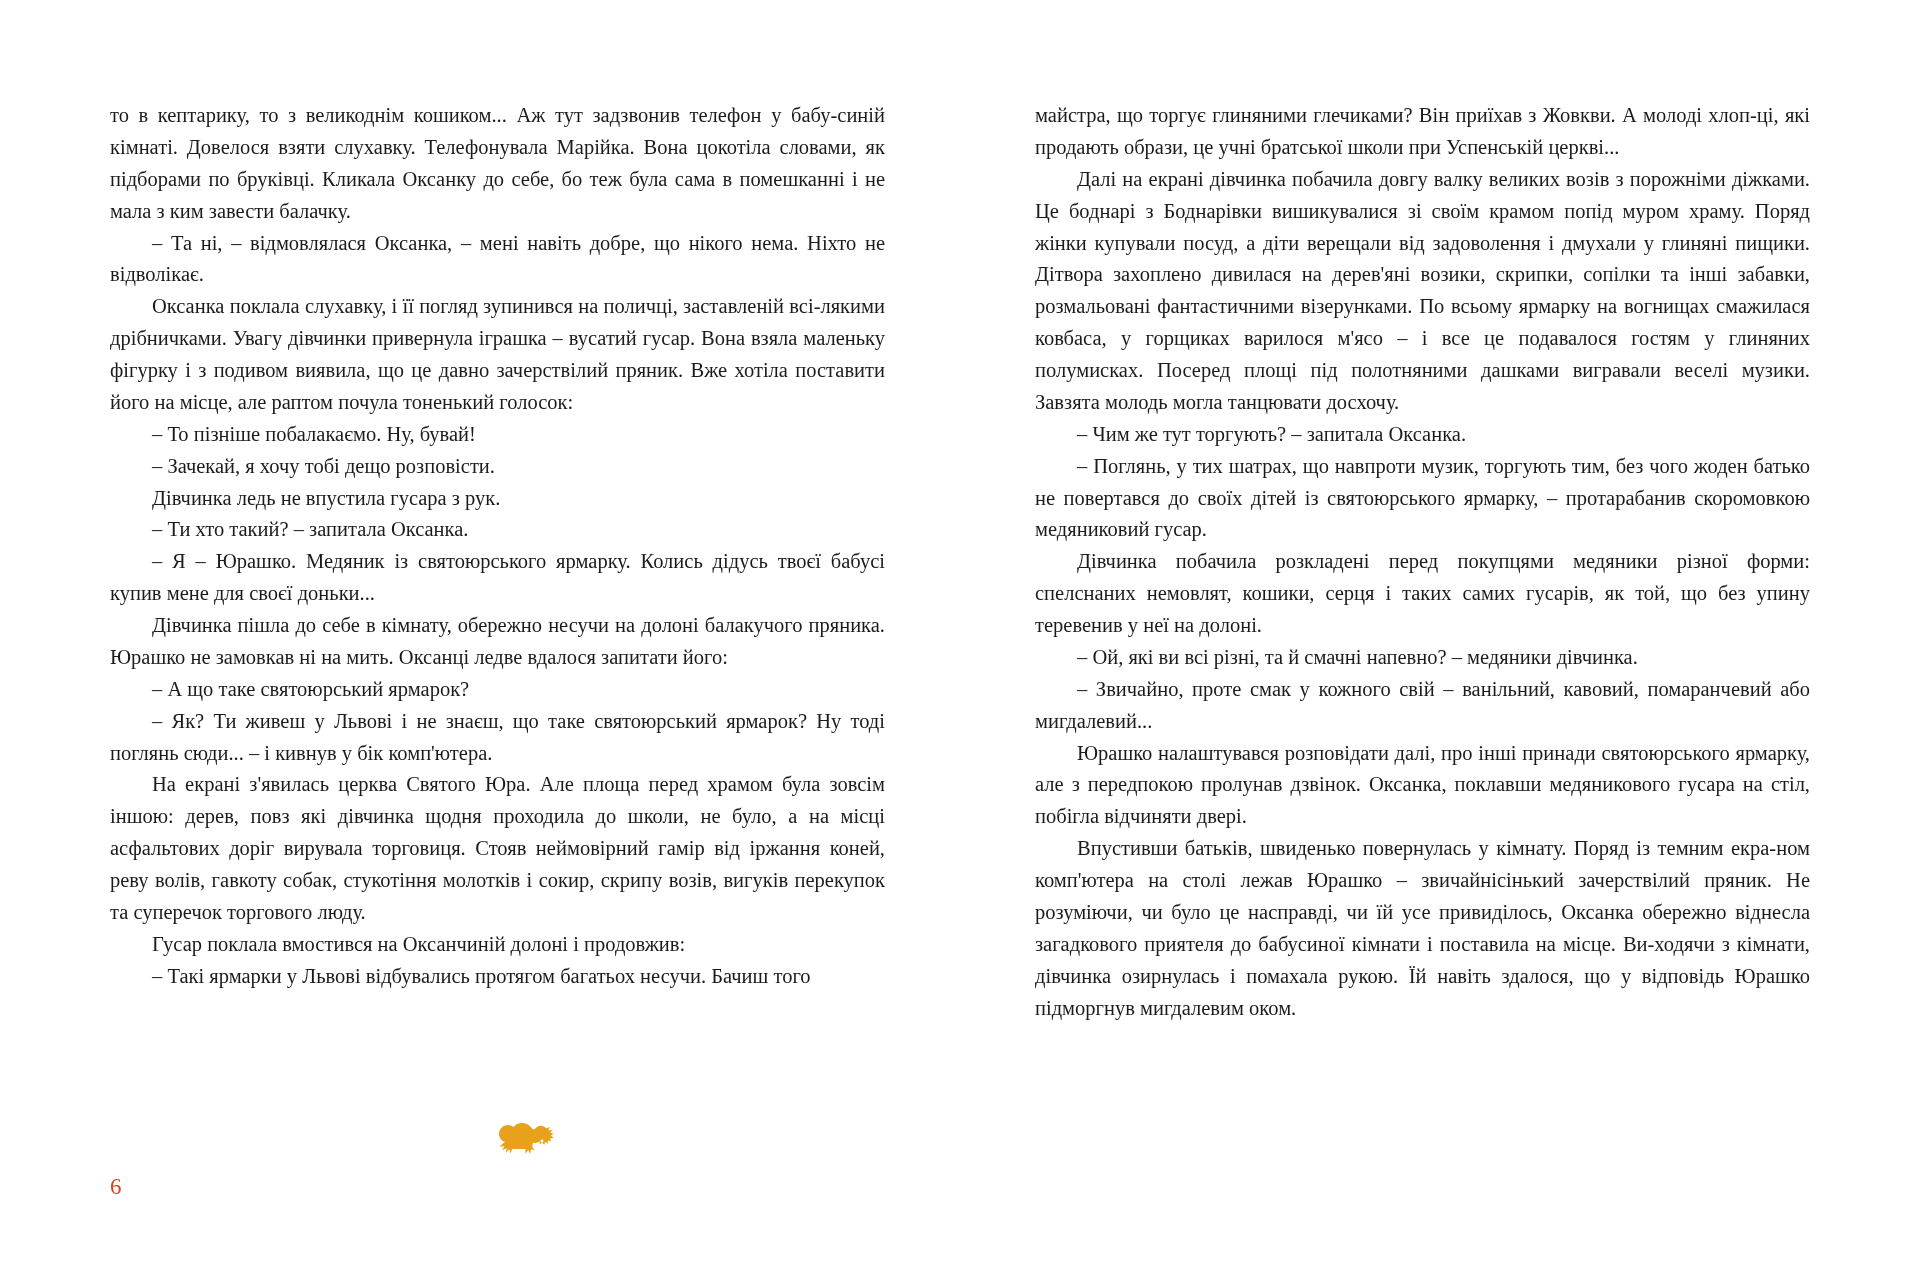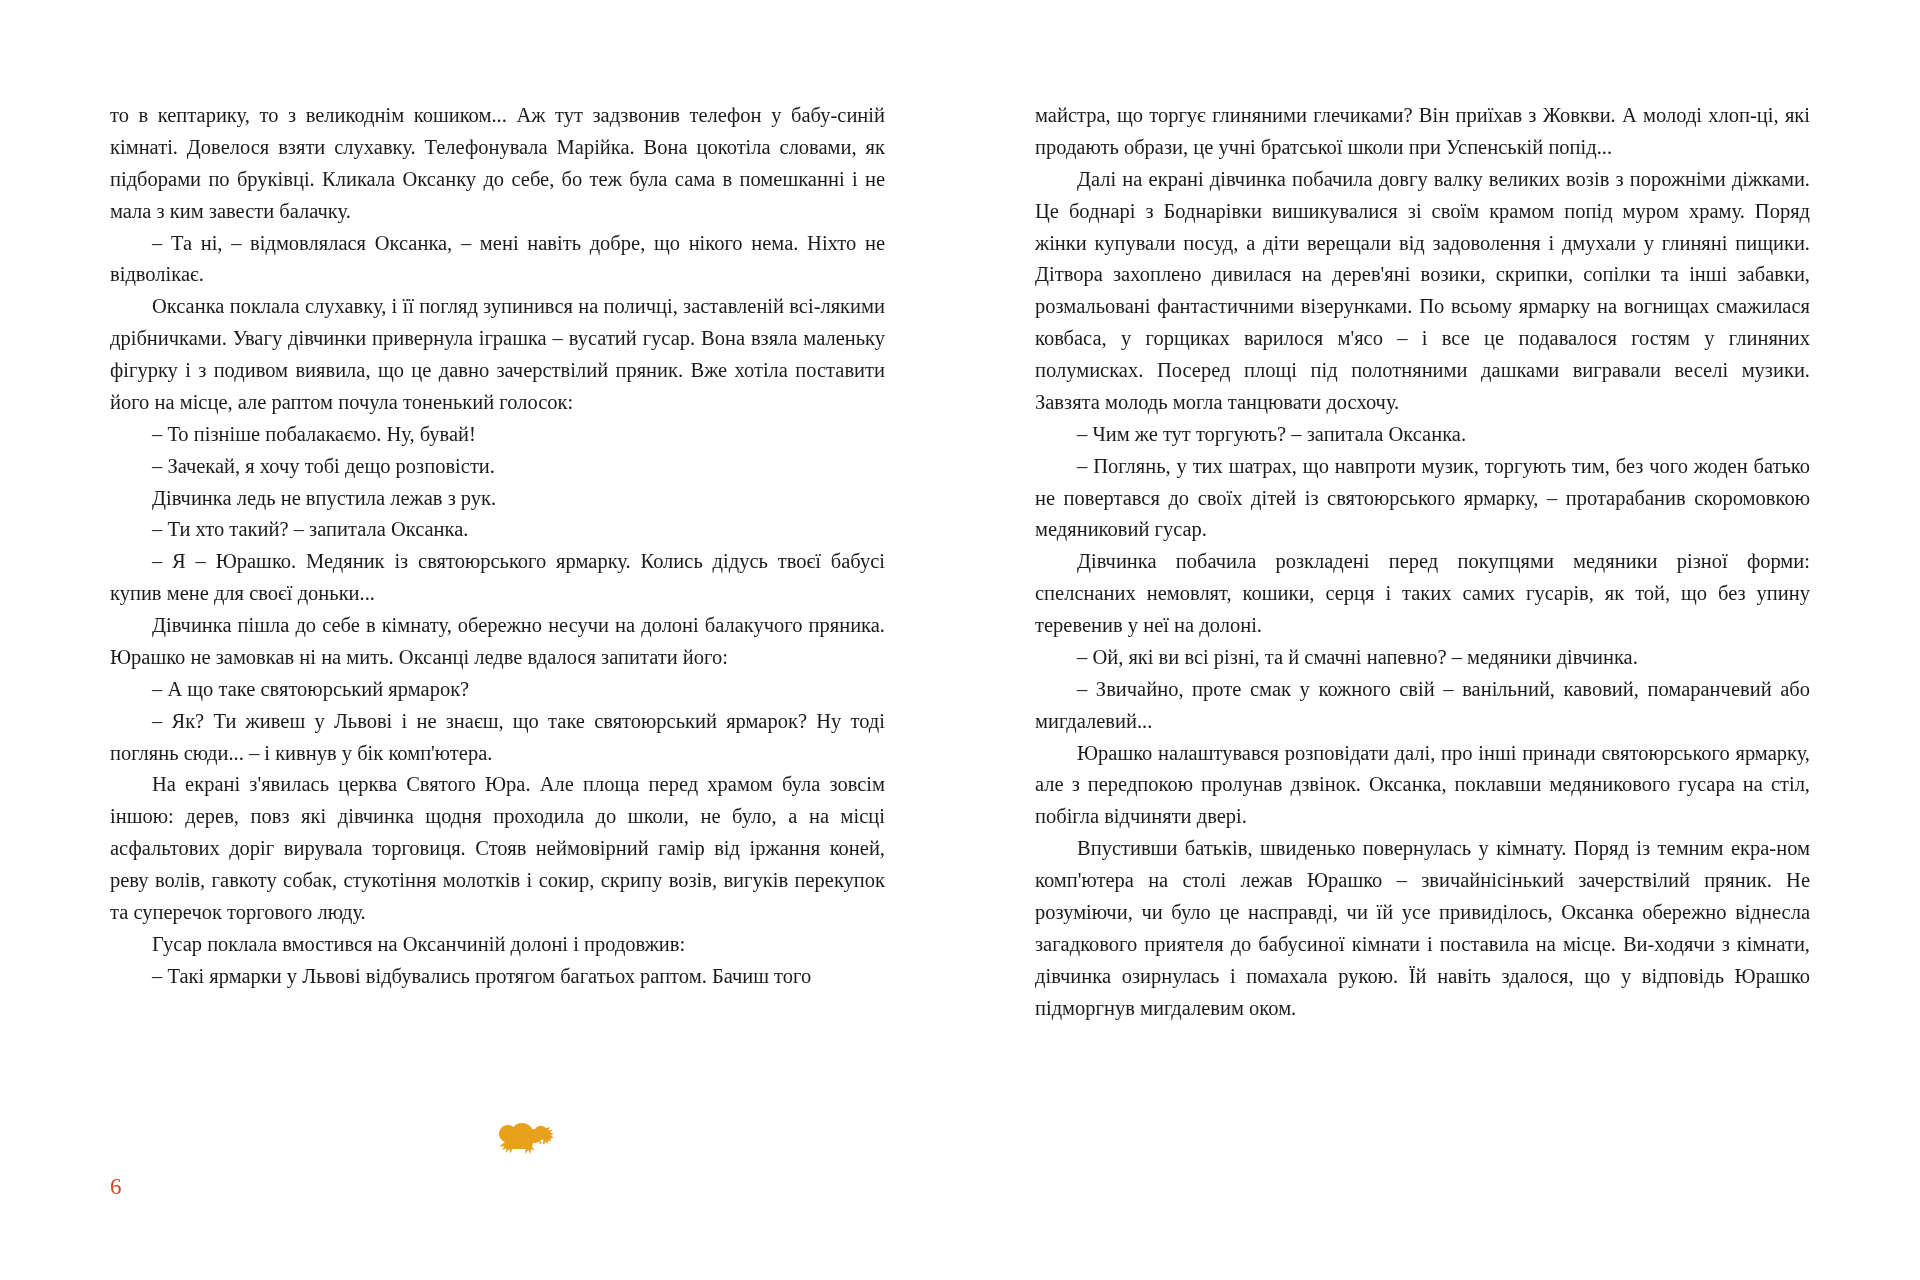--- a/index.html
+++ b/index.html
@@ -71,44 +71,44 @@
 
 <div class="spread">
 
   <div class="page left">
     <div class="text-block" id="left-text">
         <p>то в кептарику, то з великоднім кошиком... Аж тут задзвонив телефон у бабу-синій кімнаті. Довелося взяти слухавку. Телефонувала Марійка. Вона цокотіла словами, як підборами по брукiвцi. Кликала Оксанку до себе, бо теж була сама в помешканні і не мала з ким завести балачку.</p>
         <p class="indent">– Та ні, – відмовлялася Оксанка, – мені навіть добре, що нікого нема. Ніхто не відволікає.</p>
         <p class="indent">Оксанка поклала слухавку, і її погляд зупинився на поличці, заставленій всі-лякими дрібничками. Увагу дівчинки привернула іграшка – вусатий гусар. Вона взяла маленьку фігурку і з подивом виявила, що це давно зачерствілий пряник. Вже хотіла поставити його на місце, але раптом почула тоненький голосок:</p>
         <p class="indent">– То пізніше побалакаємо. Ну, бувай!</p>
         <p class="indent">– Зачекай, я хочу тобі дещо розповісти.</p>
-        <p class="indent">Дівчинка ледь не впустила лежав з рук.</p>
+        <p class="indent">Дівчинка ледь не впустила гусара з рук.</p>
         <p class="indent">– Ти хто такий? – запитала Оксанка.</p>
         <p class="indent">– Я – Юрашко. Медяник із святоюрського ярмарку. Колись дідусь твоєї бабусі купив мене для своєї доньки...</p>
         <p class="indent">Дівчинка пішла до себе в кімнату, обережно несучи на долоні балакучого пряника. Юрашко не замовкав ні на мить. Оксанці ледве вдалося запитати його:</p>
         <p class="indent">– А що таке святоюрський ярмарок?</p>
         <p class="indent">– Як? Ти живеш у Львові і не знаєш, що таке святоюрський ярмарок? Ну тоді поглянь сюди... – і кивнув у бік комп'ютера.</p>
         <p class="indent">На екрані з'явилась церква Святого Юра. Але площа перед храмом була зовсім іншою: дерев, повз які дівчинка щодня проходила до школи, не було, а на місці асфальтових доріг вирувала торговиця. Стояв неймовірний гамір від іржання коней, реву волів, гавкоту собак, стукотіння молотків і сокир, скрипу возів, вигуків перекупок та суперечок торгового люду.</p>
         <p class="indent">Гусар поклала вмостився на Оксанчиній долоні і продовжив:</p>
-        <p class="indent">– Такі ярмарки у Львові відбувались протягом багатьох раптом. Бачиш того</p>
+        <p class="indent">– Такі ярмарки у Львові відбувались протягом багатьох несучи. Бачиш того</p>
       </div>
     <div class="left-footer-wrap">
       <svg class="lion" viewBox="0 0 96 56" aria-hidden="true">
         <g fill="#e8a11b">
           <path d="M18 30c-3-1-6-4-6-8 0-5 4-9 9-9 2 0 4 .7 5.5 2 2-2.5 5-4 8.5-4 4.5 0 8.4 2.5 10.4 6.2l2.6-.2c1.2-2 3.4-3.3 5.9-3.3 2.1 0 4 1 5.2 2.5l3.8-1.2-1.6 3.4 4.3-.6-2.4 3 3.6.9-2.9 1.9 2.8 2.2-3.6.6 1.1 3.2-3.4-1.2.2 3.4-2.8-2-1.1 3.3-1.9-2.9-2.3 2.6-.4-3.2c-1.3.9-2.9 1.4-4.6 1.4-.7 0-1.4-.1-2-.3l-.7 4.2 2.8 3.6-3.9-1.3-1.2 5.1-1.5-4.6-3 4.2.1-5-13.4.1-1.4 4.6-1.6-4.6-3.2 3.9.6-4.6-4.3 2 2.2-4.1-4.9.3 3.5-3.1z"></path>
           <path d="M55 27.5c.8 0 1.5.7 1.5 1.5s-.7 1.5-1.5 1.5-1.5-.7-1.5-1.5.7-1.5 1.5-1.5z" fill="#ffffff"></path>
         </g>
       </svg>
       <div class="page-number">6</div>
     </div>
   </div>
 
   <div class="page right">
     <div class="text-block" id="right-text">
-        <p>майстра, що торгує глиняними глечиками? Він приїхав з Жовкви. А молоді хлоп-ці, які продають образи, це учні братської школи при Успенській попід...</p>
+        <p>майстра, що торгує глиняними глечиками? Він приїхав з Жовкви. А молоді хлоп-ці, які продають образи, це учні братської школи при Успенській церкві...</p>
         <p class="indent">Далі на екрані дівчинка побачила довгу валку великих возів з порожніми діжками. Це боднарі з Боднарівки вишикувалися зі своїм крамом попід муром храму. Поряд жінки купували посуд, а діти верещали від задоволення і дмухали у глиняні пищики. Дітвора захоплено дивилася на дерев'яні возики, скрипки, сопілки та інші забавки, розмальовані фантастичними візерунками. По всьому ярмарку на вогнищах смажилася ковбаса, у горщиках варилося м'ясо – і все це подавалося гостям у глиняних полумисках. Посеред площі під полотняними дашками вигравали веселі музики. Завзята молодь могла танцювати досхочу.</p>
         <p class="indent">– Чим же тут торгують? – запитала Оксанка.</p>
         <p class="indent">– Поглянь, у тих шатрах, що навпроти музик, торгують тим, без чого жоден батько не повертався до своїх дітей із святоюрського ярмарку, – протарабанив скоромовкою медяниковий гусар.</p>
         <p class="indent">Дівчинка побачила розкладені перед покупцями медяники різної форми: спелснаних немовлят, кошики, серця і таких самих гусарів, як той, що без упину теревенив у неї на долоні.</p>
         <p class="indent">– Ой, які ви всі різні, та й смачні напевно? – медяники дівчинка.</p>
         <p class="indent">– Звичайно, проте смак у кожного свій – ванільний, кавовий, помаранчевий або мигдалевий...</p>
         <p class="indent">Юрашко налаштувався розповідати далі, про інші принади святоюрського ярмарку, але з передпокою пролунав дзвінок. Оксанка, поклавши медяникового гусара на стіл, побігла відчиняти двері.</p>
         <p class="indent">Впустивши батьків, швиденько повернулась у кімнату. Поряд із темним екра-ном комп'ютера на столі лежав Юрашко – звичайнісінький зачерствілий пряник. Не розуміючи, чи було це насправді, чи їй усе привиділось, Оксанка обережно віднесла загадкового приятеля до бабусиної кімнати і поставила на місце. Ви-ходячи з кімнати, дівчинка озирнулась і помахала рукою. Їй навіть здалося, що у відповідь Юрашко підморгнув мигдалевим оком.</p>
       </div>
   </div>

